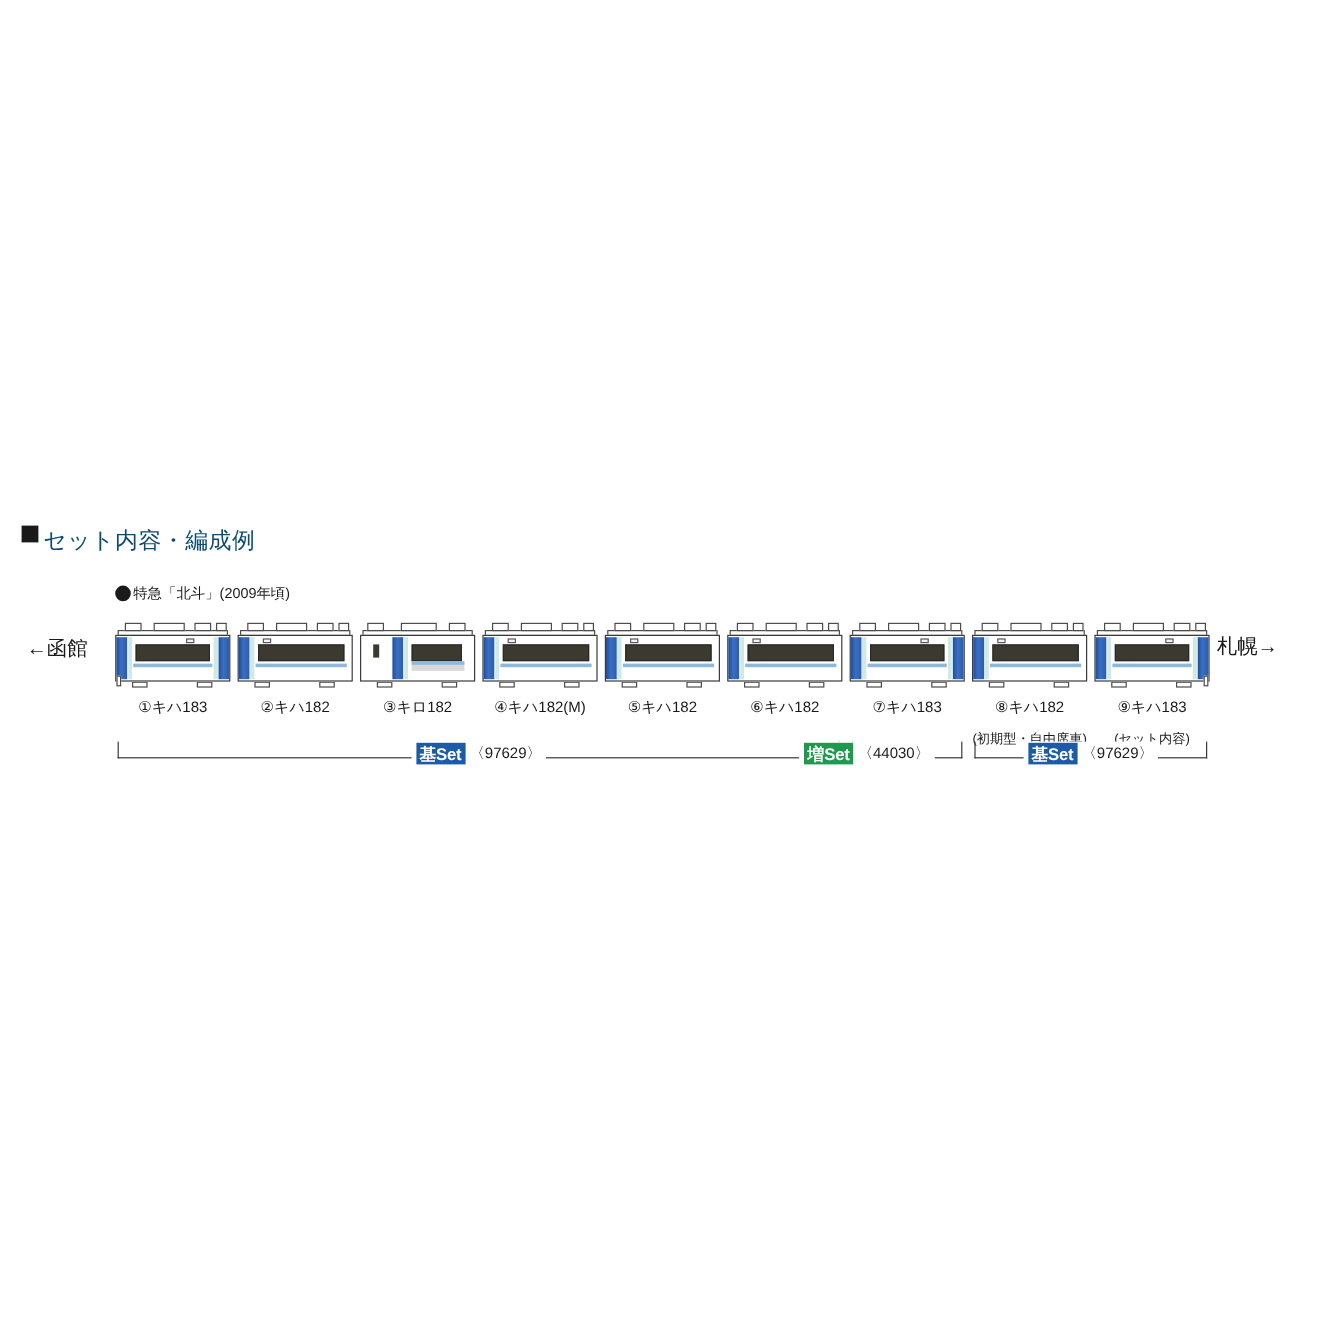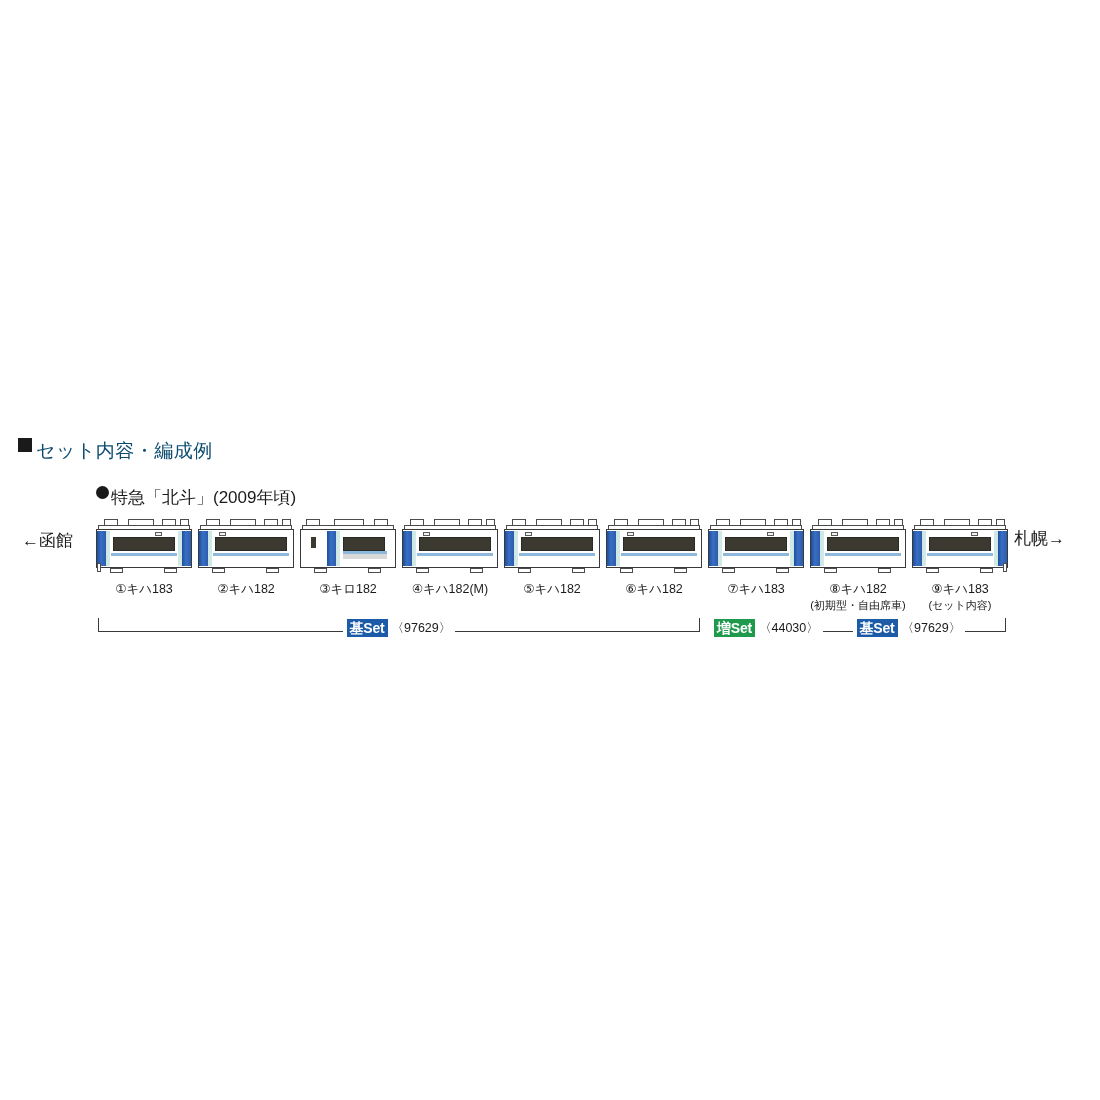--- a/index.html
+++ b/index.html
@@ -34,25 +34,25 @@
     height: 14px;
     background: #1a1a1a;
     margin-right: 4px;
   }
 
   
   #formation-title {
     position: absolute;
     left: 96px;
     top: 486px;
-    font-size: 17px;
+    font-size: 12px;
     white-space: nowrap;
     color: #1a1a1a;
     display: flex;
-    align-items: flex-start;
+    align-items: center;
   }
   #formation-title .dot {
     display: inline-block;
     width: 13px;
     height: 13px;
     border-radius: 50%;
     background: #1a1a1a;
     margin-right: 2px;
   }
 
@@ -200,21 +200,21 @@
     top: 582px;
     text-align: center;
     font-size: 12.5px;
     color: #1a1a1a;
     white-space: nowrap;
     line-height: 15px;
   }
   .caption .sub {
     display: block;
     font-size: 11px;
-    margin-top: 1px;
+    margin-top: 12px;
   }
 
   
   .bracket {
     position: absolute;
     top: 618px;
     height: 16px;
   }
   .bracket .bline {
     position: absolute;
@@ -482,20 +482,20 @@
 <div class="bracket" id="br2" style="left: 812px; width: 194px;">
   <div class="tick l"></div>
   <div class="bline"></div>
   <div class="tick r"></div>
 </div>
 
 <div class="setbadge" id="sb0" style="left: 342.5px;">
   <span class="chip base"><span>基</span><span>Set</span></span>
   <span class="code">〈97629〉</span>
 </div>
-<div class="setbadge" id="sb1" style="left: 710px;">
+<div class="setbadge" id="sb1" style="left: 666px;">
   <span class="chip add"><span>増</span><span>Set</span></span>
   <span class="code">〈44030〉</span>
 </div>
 <div class="setbadge" id="sb2" style="left: 852.5px;">
   <span class="chip base"><span>基</span><span>Set</span></span>
   <span class="code">〈97629〉</span>
 </div>
 
 </body></html>

